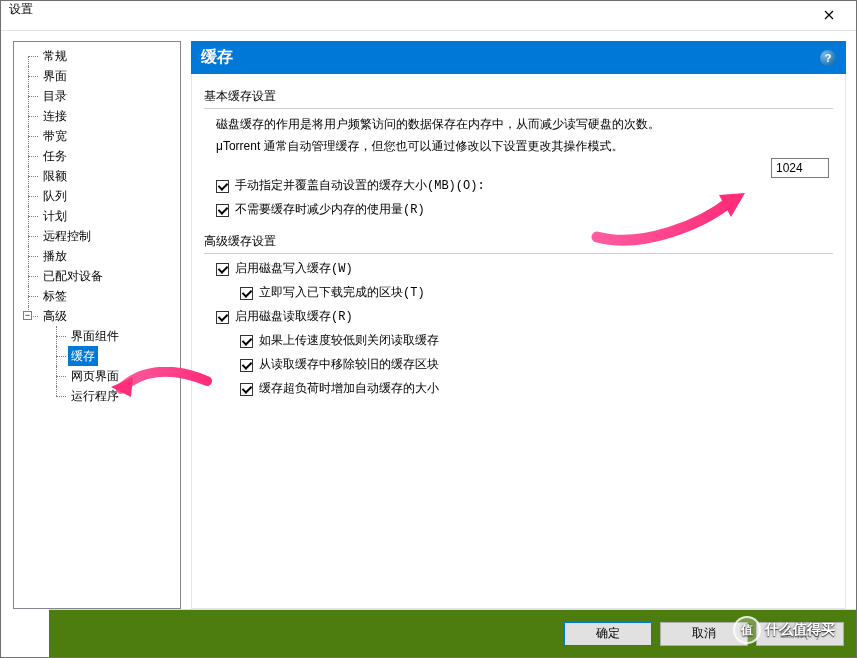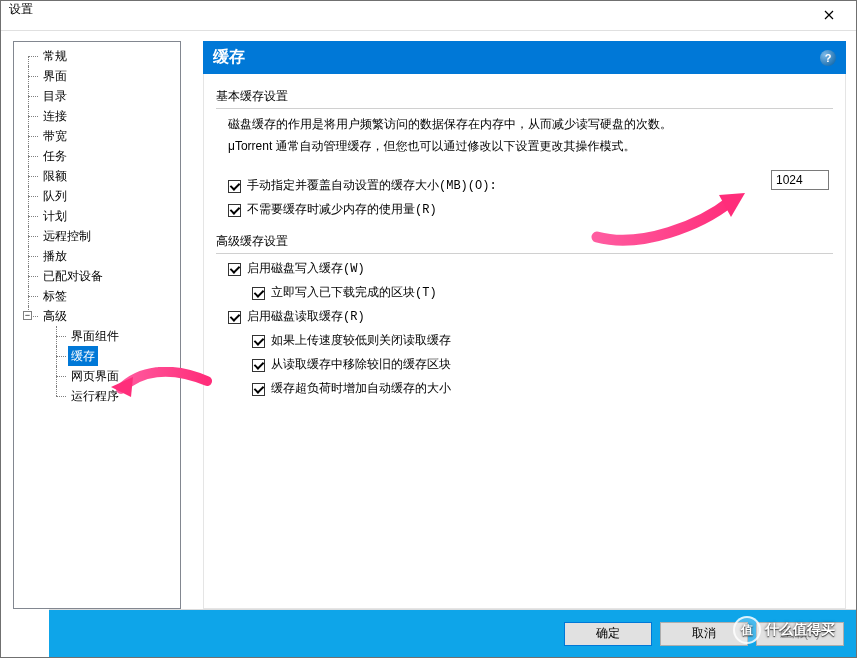--- a/index.html
+++ b/index.html
@@ -34,21 +34,21 @@
   align-items: center;
   justify-content: center;
   cursor: pointer;
 }
 .titlebar .close svg { width: 10px; height: 10px; }
 
 .content-area {
   flex: 1;
   display: flex;
   padding: 10px 10px 0 12px;
-  gap: 22px;
+  gap: 10px;
   position: relative;
 }
 
 
 .tree-panel {
   width: 168px;
   border: 1px solid #828790;
   background: #fff;
   padding: 4px 2px;
   overflow: auto;
@@ -163,33 +163,33 @@
 .cache-input {
   width: 58px;
   border: 1px solid #7a7a7a;
   padding: 2px 4px;
   font-family: inherit;
   font-size: 12px;
 }
 .input-wrap {
   position: absolute;
   right: 16px;
-  top: 96px;
+  top: 84px;
 }
 
 
 .button-strip {
   height: 48px;
   border-top: 1px solid #dcdcdc;
   display: flex;
   align-items: center;
   justify-content: flex-end;
   gap: 8px;
   padding: 0 12px;
-  background: #0ea5e9;
+  background: #4d7c0f;
   margin-left: 48px;
 }
 .btn {
   min-width: 88px;
   height: 24px;
   border: 1px solid #adadad;
   background: #e1e1e1;
   cursor: pointer;
   font-family: inherit;
   font-size: 12px;

